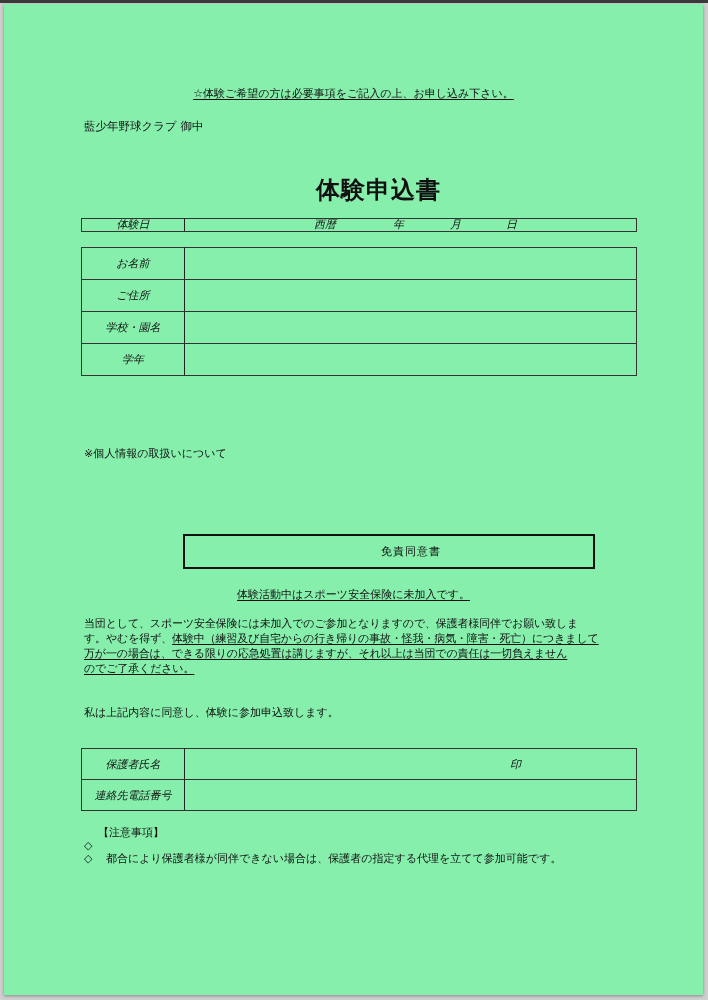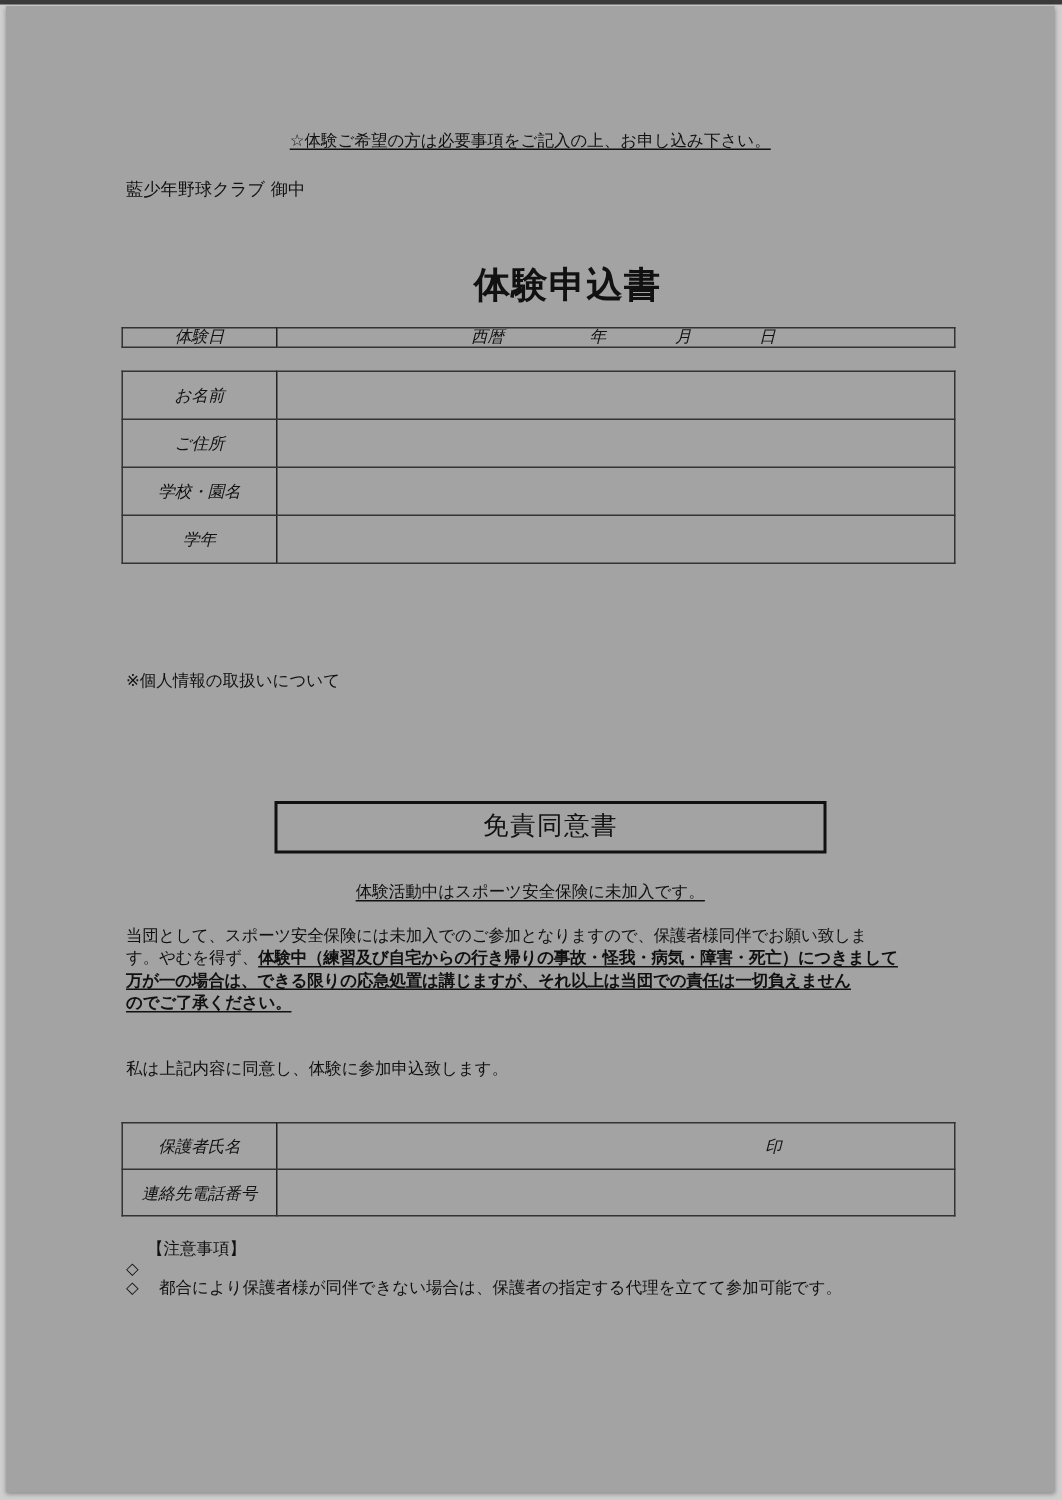--- a/index.html
+++ b/index.html
@@ -18,21 +18,21 @@
     .topbar {
       position: absolute;
       left: 0; top: 0;
       width: 708px; height: 3px;
       background: #3a3a3a;
     }
     .page {
       position: absolute;
       left: 4px; top: 4px;
       width: 699px; height: 991px;
-      background: #a3a3a3;
+      background: #86efac;
       box-shadow: 0 1px 3px rgba(0,0,0,0.35);
     }
     .abs { position: absolute; }
     .notice {
       left: 0; width: 699px; top: 83px;
       text-align: center;
       font-size: 11px;
       line-height: 14px;
     }
     .notice span {
@@ -97,44 +97,44 @@
     .privacy-body {
       left: 80px; top: 469px;
       font-size: 11px; line-height: 15px;
       width: 560px;
     }
     .waiver-box {
       left: 179px; top: 530px;
       width: 364px; height: 31px;
       border: 2.5px solid #111;
       text-align: center;
-      font-size: 17px;
+      font-size: 11px;
       line-height: 31px;
       letter-spacing: 1px;
+      padding-left: 44px;
     }
     .insurance-note {
       left: 0; width: 699px; top: 584px;
       text-align: center;
       font-size: 11px; line-height: 14px;
     }
     .insurance-note span {
       text-decoration: underline;
       text-underline-offset: 2px;
     }
     .waiver-body {
       left: 80px; top: 612px;
       width: 560px;
       font-size: 11px;
       line-height: 15px;
       letter-spacing: -0.15px;
     }
     .waiver-body .ul {
       text-decoration: underline;
       text-underline-offset: 2px;
-      font-weight: bold;
     }
     .agree {
       left: 80px; top: 702px;
       font-size: 11px; line-height: 14px;
     }
     .guardian-table { left: 77px; top: 744px; width: 556px; }
     .guardian-table td { height: 30px; }
     .guardian-table td.seal-cell {
       text-align: center;
       padding-left: 210px;

